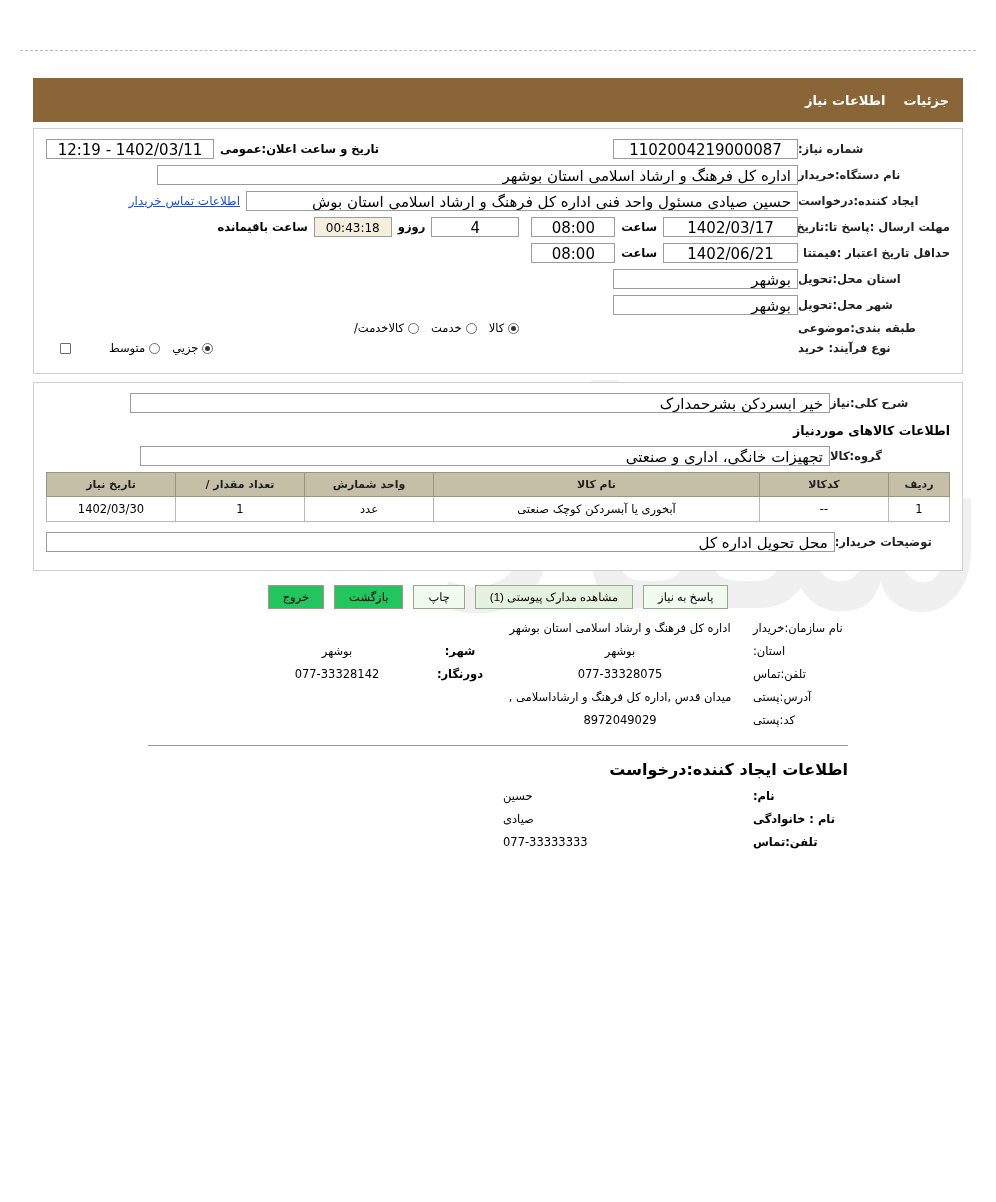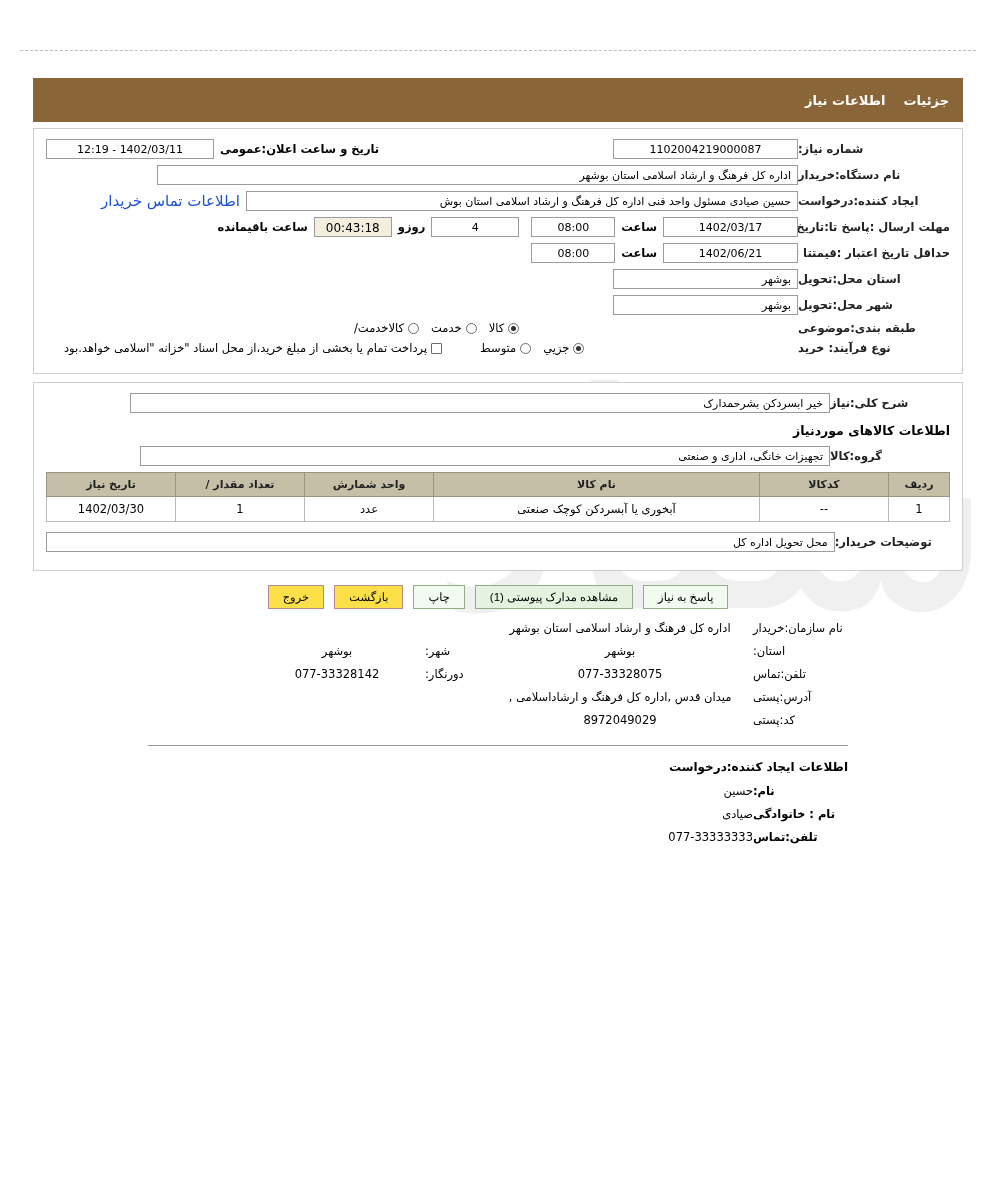--- a/index.html
+++ b/index.html
@@ -76,38 +76,39 @@
     white-space: nowrap;
   }
   .lbl.w150 { width: 152px; }
   .lbl.w120 { width: 120px; }
   .box {
     border: 1px solid #9c9c9c;
     background: #fff;
     height: 20px;
     line-height: 20px;
     padding: 0 6px;
-    font-size: 11px;
+    font-size: 15px;
     box-sizing: border-box;
     overflow: hidden;
     white-space: nowrap;
     text-overflow: ellipsis;
     text-align: right;
   }
   .box.center { text-align: center; }
   .spacer { flex: 1 1 auto; }
   .inline-lbl {
     font-size: 11.5px;
     font-weight: bold;
     padding: 0 6px;
     white-space: nowrap;
   }
   .link {
     color: #1a4fd6;
-    font-size: 15px;
+    text-decoration: underline;
+    font-size: 12px;
     cursor: pointer;
     white-space: nowrap;
   }
   .radio, .chk {
     display: inline-block;
     width: 11px; height: 11px;
     border: 1px solid #6b6b6b;
     background: #fff;
     vertical-align: middle;
     margin: 0 4px;
@@ -175,21 +176,21 @@
   .btn {
     border: 1px solid #9c9c9c;
     font-size: 11.5px;
     padding: 4px 14px;
     cursor: pointer;
     background: #eaf3e4;
     white-space: nowrap;
   }
   .btn.green { background: #e6f2e0; border-color: #8fae86; }
   .btn.white { background: #f2fbef; border-color: #8fae86; }
-  .btn.red { background: #fde047; border-color: #bb8a8a; }
+  .btn.red { background: #22c55e; border-color: #bb8a8a; }
   .contact-bar {
     margin: 26px auto 0 auto;
     width: 700px;
     background: #8a6538;
     color: #fff;
     height: 36px;
     display: flex;
     align-items: center;
     justify-content: center;
     font-size: 12.5px;
@@ -212,50 +213,50 @@
     text-align: left;
     white-space: nowrap;
   }
   .cv {
     width: 250px;
     padding-right: 8px;
     text-align: center;
   }
   .ck2 {
     width: 70px;
-    font-weight: normal;
-    text-align: left;
+    font-weight: bold;
+    text-align: center;
     white-space: nowrap;
   }
   .cv2 {
     width: 160px;
     padding-right: 8px;
     text-align: center;
   }
   .hr {
     width: 700px;
     margin: 18px auto 0 auto;
     border-top: 1px solid #9a9a9a;
   }
   .sub-title {
     width: 700px;
     margin: 14px auto 10px auto;
-    font-size: 12px;
+    font-size: 16px;
     font-weight: bold;
     text-align: right;
   }
   .creator-grid { width: 700px; margin: 0 auto; }
   .crow2 {
     display: flex;
     align-items: center;
     margin-bottom: 9px;
     font-size: 11.5px;
   }
   .ck3 { width: 95px; font-weight: bold; text-align: left; white-space: nowrap;}
-  .cv3 { width: 250px; text-align: right; }
+  .cv3 { width: 250px; text-align: left; }
 </style>
 </head>
 <body>
 
 <div class="watermark">ستاد</div>
 
 <div class="page">
 
   <div class="topline"></div>
 
@@ -328,21 +329,20 @@
     </div>
 
     <div class="row">
       <div class="lbl w150">نوع فرآیند: خرید</div>
       <div class="spacer"></div>
       <span class="radio on"></span>
       <span class="opt-text">جزیي</span>
       <span class="radio"></span>
       <span class="opt-text">متوسط</span>
       <span class="chk" style="margin-right:30px"></span>
-      <span class="opt-text">پرداخت تمام یا بخشی از مبلغ خرید،از محل اسناد "خزانه "اسلامی خواهد.بود</span>
       <div style="width:10px"></div>
     </div>
 
   </div>
 
   <div class="panel" style="margin-top:8px">
 
     <div class="row">
       <div class="lbl w120">شرح کلی:نیاز</div>
       <div class="box" style="width:700px">خیر ابسردکن بشرحمدارک</div>

